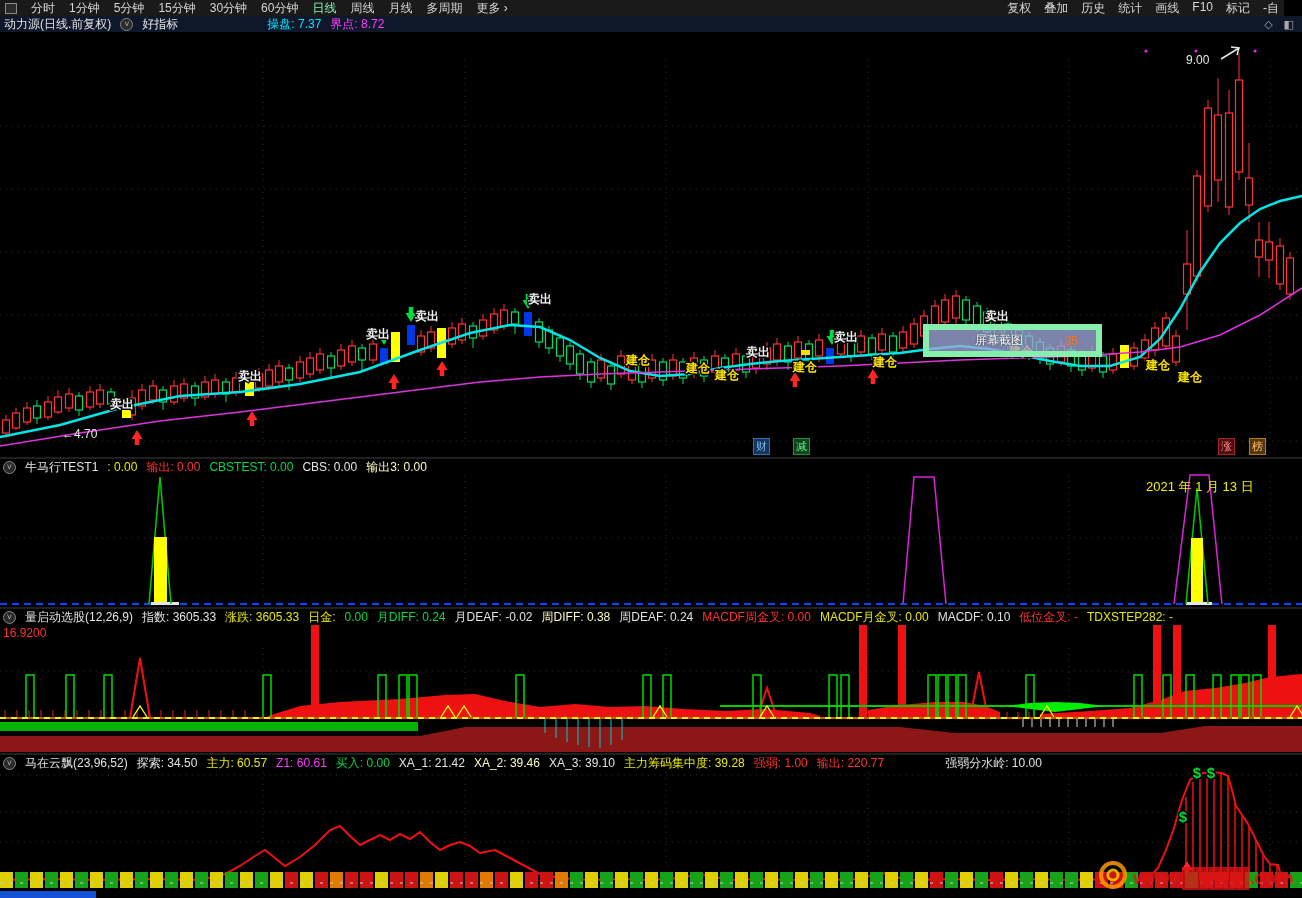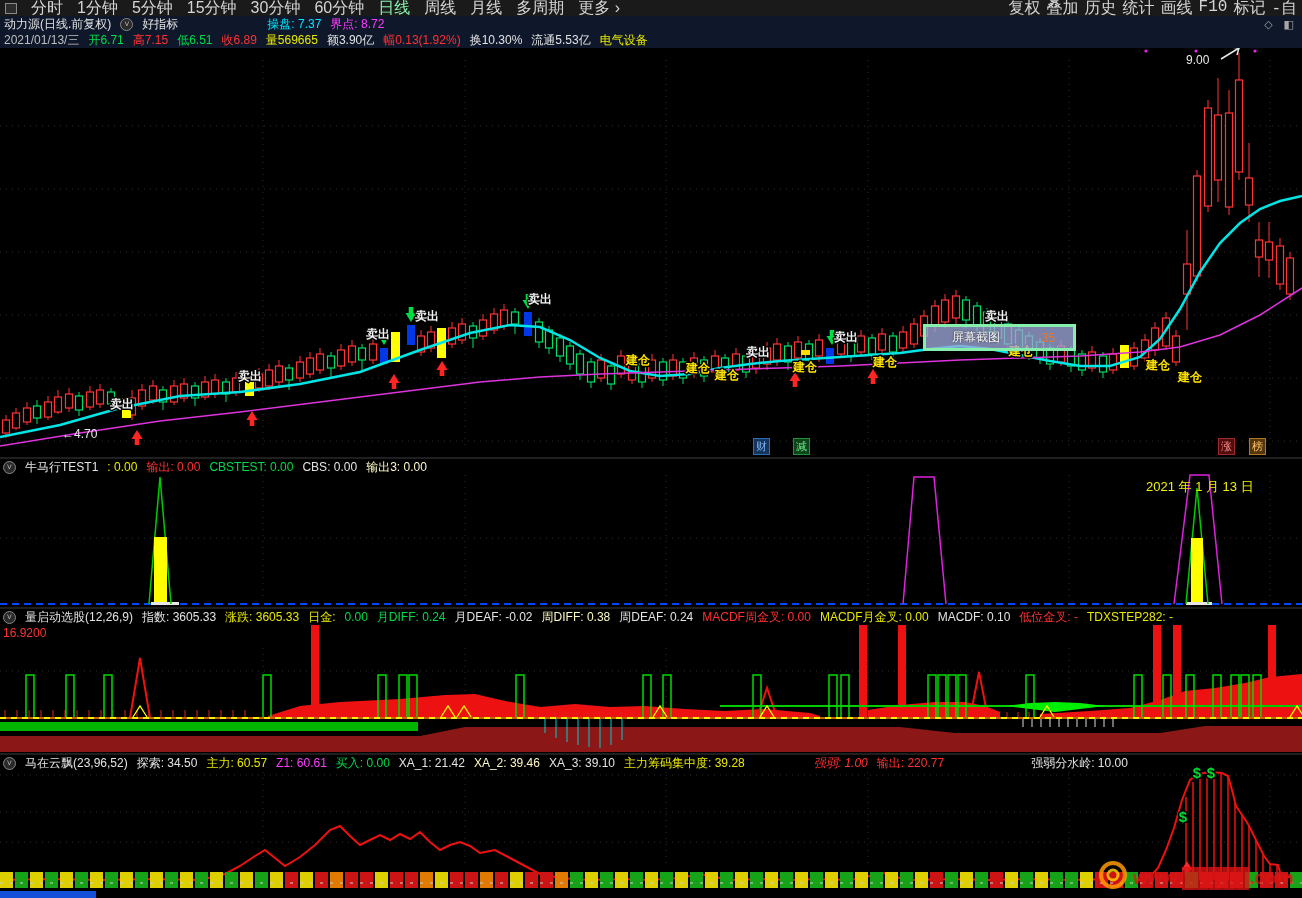--- a/index.html
+++ b/index.html
@@ -1,41 +1,41 @@
 <!DOCTYPE html>
 <html><head>
 <meta charset="utf-8">
 <style>
   html,body{margin:0;padding:0;background:#000;}
   body{font-family:"Liberation Sans","DejaVu Sans",sans-serif;}
   #app{position:relative;width:1302px;height:898px;background:#000;overflow:hidden;}
   #scene{position:absolute;top:0;left:0;z-index:1;}
-  .menubar{position:absolute;top:0;left:0;right:0;height:16px;background:#1a1a1a;
-    border-bottom:1px solid #323232;display:flex;align-items:center;font-size:16px;
+  .menubar{position:absolute;top:0;left:0;right:18px;height:16px;background:#1a1a1a;
+    border-bottom:1px solid #323232;display:flex;align-items:center;font-size:12px;
     color:#d5d5d5;padding:0 5px;gap:14px;z-index:10;white-space:nowrap;}
   .menubar .spacer{flex:1;}
-  .menubar .mright{display:flex;gap:6px;font-family:Liberation Mono, monospace;}
+  .menubar .mright{display:flex;gap:13px;}
   .mi{cursor:default;}
   .mi.active{color:#86efac;}
   .winicon{width:10px;height:9px;border:1px solid #8a8a8a;background:#2c2c2c;display:inline-block;}
   .inforow{position:absolute;left:0;right:0;height:16px;display:flex;align-items:center;
     font-size:12px;gap:9px;padding-left:4px;z-index:10;white-space:nowrap;background:#0f172a;}
   #row2{top:16px;}
   #row3{top:32px;}
   .c-w{color:#e2e2e2}.c-gray{color:#bfbfbf}.c-y{color:#e8e800}.c-r{color:#ff3232}
   .c-g{color:#00d948}.c-c{color:#00e5ff}.c-m{color:#ff3bff}.c-b{color:#fef9c3}
   .chev{width:11px;height:11px;min-width:11px;border:1px solid #888;border-radius:50%;
     color:#b5b5b5;font-size:9px;line-height:10px;text-align:center;background:#2a2a2a;display:inline-block;}
   .phead{position:absolute;left:3px;display:flex;gap:9px;font-size:12px;align-items:center;
     z-index:5;height:14px;white-space:nowrap;}
   .cornericons{position:absolute;top:18px;right:8px;color:#a8a8a8;font-size:11px;
     display:flex;gap:11px;z-index:11;}
   .tooltip{position:absolute;left:923px;top:324px;width:147px;height:21px;z-index:8;
-    background:rgba(158,168,218,0.78);border:3px solid #86efac;display:flex;align-items:center;
-    font-size:12px;}
+    background:rgba(158,168,218,0.78);border:6px solid #86efac;display:flex;align-items:center;
+    font-size:12px;padding-left:20px;}
   .tooltip .tl{color:#fafafa;text-shadow:0 0 2px #222;padding-left:26px;}
   .tooltip .tv{color:#f97316;margin-left:auto;padding-right:18px;}
   .badge{position:absolute;top:438px;width:15px;height:15px;font-size:11px;line-height:15px;
     text-align:center;z-index:6;border:1px solid;}
   .badge.blue{background:#14365e;color:#7fb5f0;border-color:#2e6db4;}
   .badge.green{background:#0c4618;color:#72e090;border-color:#1f8f3a;}
   .badge.red{background:#4e0e0e;color:#ff8a8a;border-color:#a02828;}
   .badge.orange{background:#56370c;color:#ffc06a;border-color:#b07722;}
 </style>
 </head>
@@ -612,33 +612,20 @@
       </span>
     </div>
 
   <div class="inforow" id="row2">
       <span class="tk c-w">动力源(日线.前复权)</span>
       <span class="chev">˅</span>
       <span class="tk c-w">好指标</span>
       <span class="tk c-c" style="margin-left: 80px;">操盘: 7.37</span>
       <span class="tk c-m">界点: 8.72</span>
     </div>
-  <div class="inforow" id="row3">
-      <span class="tk c-gray">2021/01/13/三</span>
-      <span class="tk c-g">开6.71</span>
-      <span class="tk c-r">高7.15</span>
-      <span class="tk c-g">低6.51</span>
-      <span class="tk c-r">收6.89</span>
-      <span class="tk c-y">量569665</span>
-      <span class="tk c-w">额3.90亿</span>
-      <span class="tk c-r">幅0.13(1.92%)</span>
-      <span class="tk c-w">换10.30%</span>
-      <span class="tk c-w">流通5.53亿</span>
-      <span class="tk c-y">电气设备</span>
-    </div>
 
   <div class="cornericons" id="cornericons">
       <span>◇</span>
       <span>◧</span>
     </div>
 
   <div class="tooltip">
     <span class="tl">屏幕截图</span>
     <span class="tv">35</span>
   </div>
@@ -683,18 +670,18 @@
         <span class="chev">˅</span>
         <span class="tk c-w">马在云飘(23,96,52)</span>
         <span class="tk c-w">探索: 34.50</span>
         <span class="tk c-y">主力: 60.57</span>
         <span class="tk c-m">Z1: 60.61</span>
         <span class="tk c-g">买入: 0.00</span>
         <span class="tk c-w">XA_1: 21.42</span>
         <span class="tk c-b">XA_2: 39.46</span>
         <span class="tk c-w">XA_3: 39.10</span>
         <span class="tk c-y">主力筹码集中度: 39.28</span>
-        <span class="tk c-r" style="margin-left: 60px; font-style: italic;">强弱: 1.00</span>
+        <span class="tk c-r" style="">强弱: 1.00</span>
         <span class="tk c-r">输出: 220.77</span>
-        <span class="tk c-w" style="margin-left: 78px;">强弱分水岭: 10.00</span>
+        <span class="tk c-w" style="margin-left: 52px;">强弱分水岭: 10.00</span>
       </div>
     </div>
 </div>
 
 </body></html>

